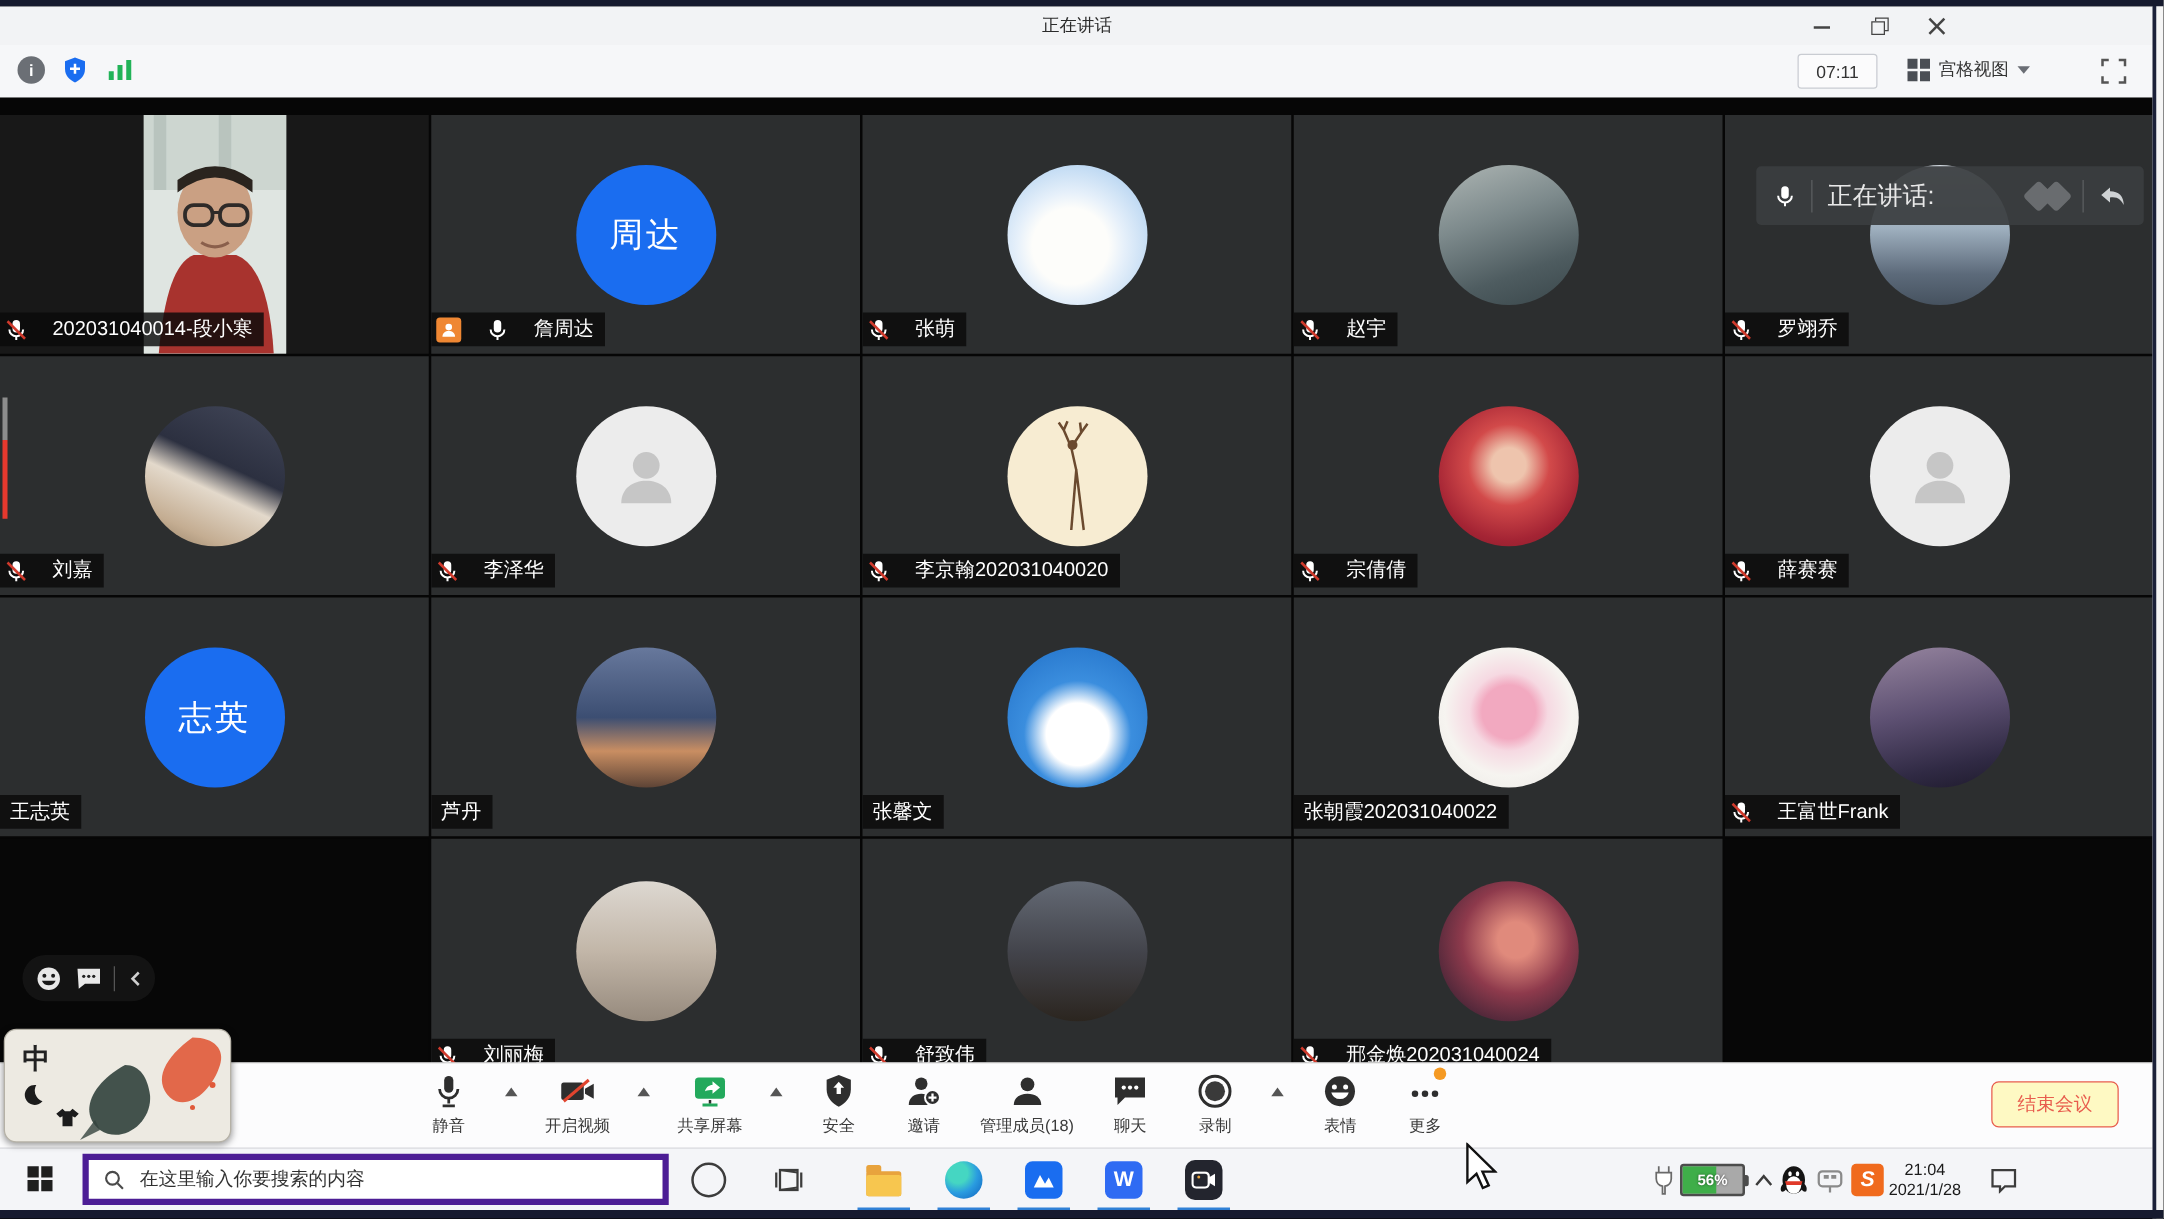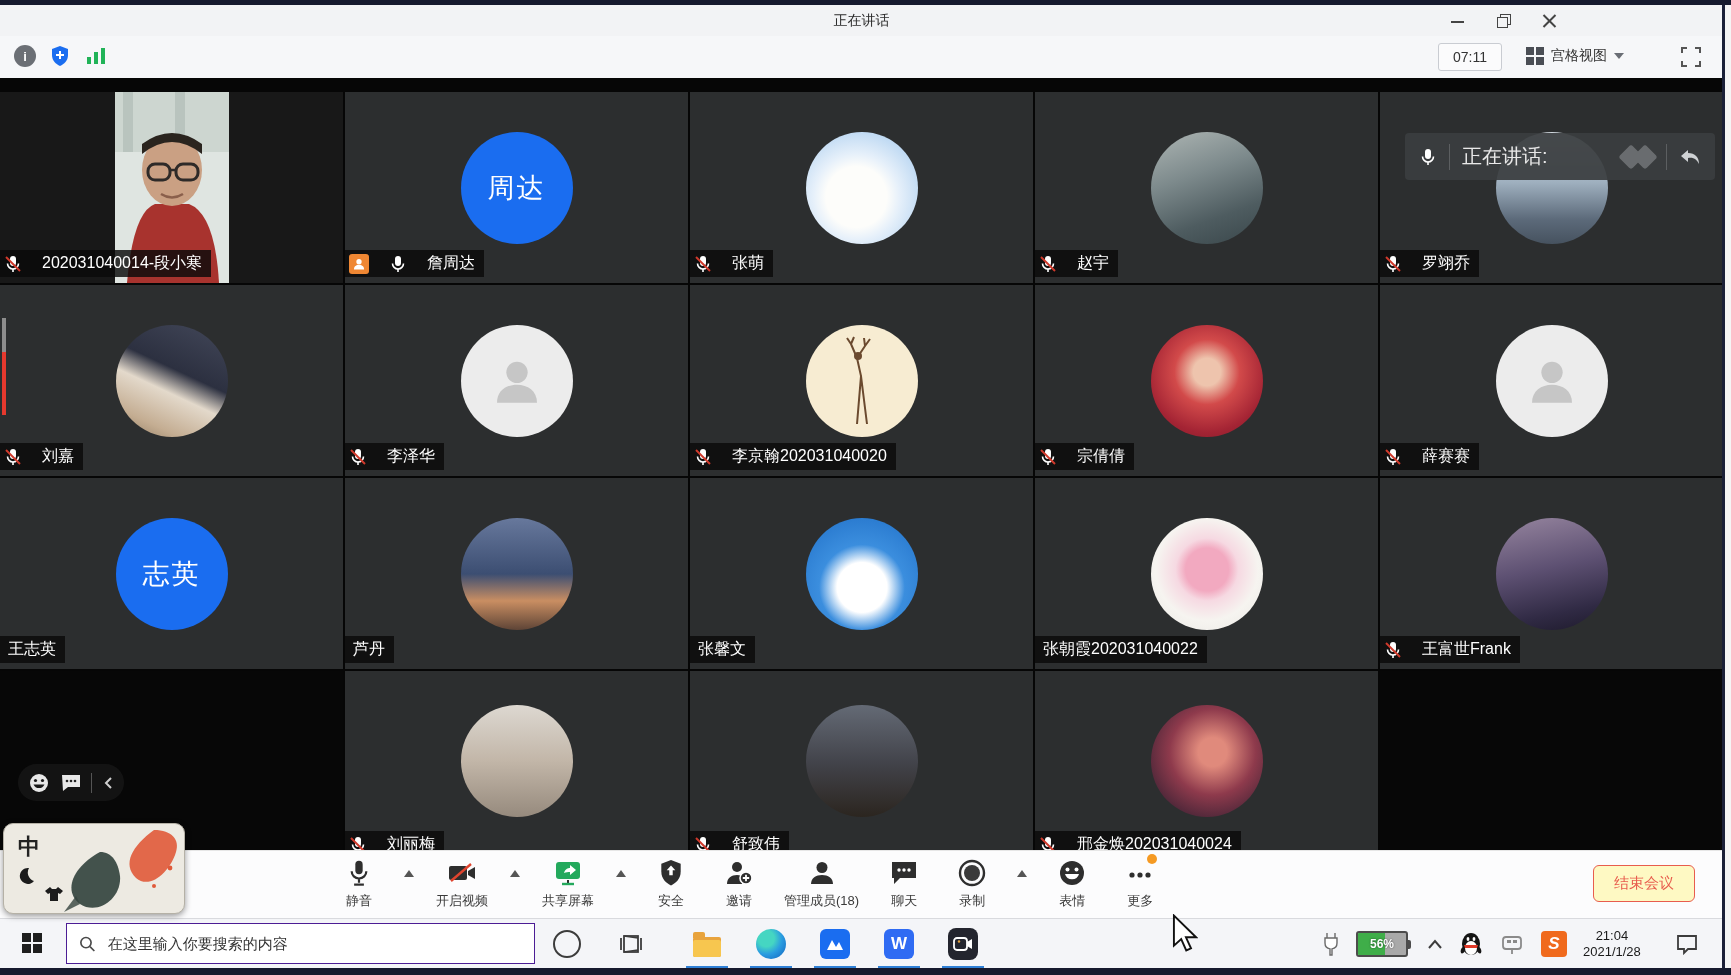--- a/index.html
+++ b/index.html
@@ -84,21 +84,21 @@
   .bt-item .lb{font-size:13px;color:#3a3a3a;white-space:nowrap;}
   .up-caret{width:0;height:0;border-left:5px solid transparent;border-right:5px solid transparent;border-bottom:7px solid #555;margin-top:12px;}
   .more-wrap{position:relative;font-family:Liberation Serif, serif;}
   .orange-dot{position:absolute;right:6px;top:-4px;width:10px;height:10px;border-radius:50%;background:#f59a23;}
   #end-btn{position:absolute;right:28px;top:14px;padding:8px 20px;border:1.5px solid #e85d4e;border-radius:6px;
     color:#e85d4e;font-size:15px;background:#fef9c3;}
   
   #taskbar{position:absolute;left:0;top:918px;width:1723px;height:50px;background:#f4f5f8;border-top:1px solid #d9dade;z-index:5;}
   .start{position:absolute;left:22px;top:14px;display:grid;grid-template-columns:9px 9px;grid-template-rows:9px 9px;gap:2px;}
   .start span{background:#1f1f1f;}
-  #searchbox{position:absolute;left:66px;top:4px;width:469px;height:41px;background:#fff;border:1px solid #4c1d95;
+  #searchbox{position:absolute;left:66px;top:4px;width:469px;height:41px;background:#fff;border:5px solid #4c1d95;
     display:flex;align-items:center;gap:10px;padding:0 12px;box-sizing:border-box;}
   #searchbox input{border:none;outline:none;font-size:15px;width:100%;color:#1f1f1f;background:transparent;
     font-family:"Liberation Sans","DejaVu Sans",sans-serif;}
   #searchbox input::placeholder{color:#1f1f1f;opacity:.92;}
   .tb-ic{position:absolute;top:10px;width:30px;height:30px;display:flex;align-items:center;justify-content:center;}
   .app-underline{position:absolute;top:47px;height:3px;width:42px;background:#2f80d6;}
   .tray{position:absolute;top:0;height:50px;display:flex;align-items:center;}
   .battery{position:relative;width:48px;height:22px;border:2px solid #4c4c4c;border-radius:3px;background:#a9a9a9;overflow:hidden;}
   .battery .fill{position:absolute;left:0;top:0;bottom:0;width:56%;background:#3fae49;}
   .battery .pct{position:absolute;inset:0;display:flex;align-items:center;justify-content:center;
@@ -620,21 +620,21 @@
       <span class="cam-app">
           <svg width="20" height="14" viewBox="0 0 20 14">
             <rect x="1" y="1" width="13" height="12" rx="3" fill="none" stroke="#fff" stroke-width="1.8"></rect>
             <path d="M14 5l5-3v10l-5-3z" fill="#fff"></path>
             <circle cx="6" cy="4.5" r="1.2" fill="#e8a33d"></circle>
           </svg>
         </span>
       </div>
     <div class="app-underline" style="left:942px;"></div>
 
-    <div class="tray" style="left:1322px;gap:16px;">
+    <div class="tray" style="left:1322px;gap:4px;">
       <svg width="18" height="26" viewBox="0 0 18 26">
         <path d="M5 2v5M13 2v5M3 7h12v5a6 6 0 0 1-5 5.9V24h-2v-6.1A6 6 0 0 1 3 12z" fill="#fff" stroke="#6a6a6a" stroke-width="1.4"></path>
         </svg>
       <span style="display:flex;align-items:center;">
         <span class="battery">
             <span class="fill"></span>
             <span class="pct">56%</span>
           </span>
         <span class="batt-tip"></span>
       </span>

